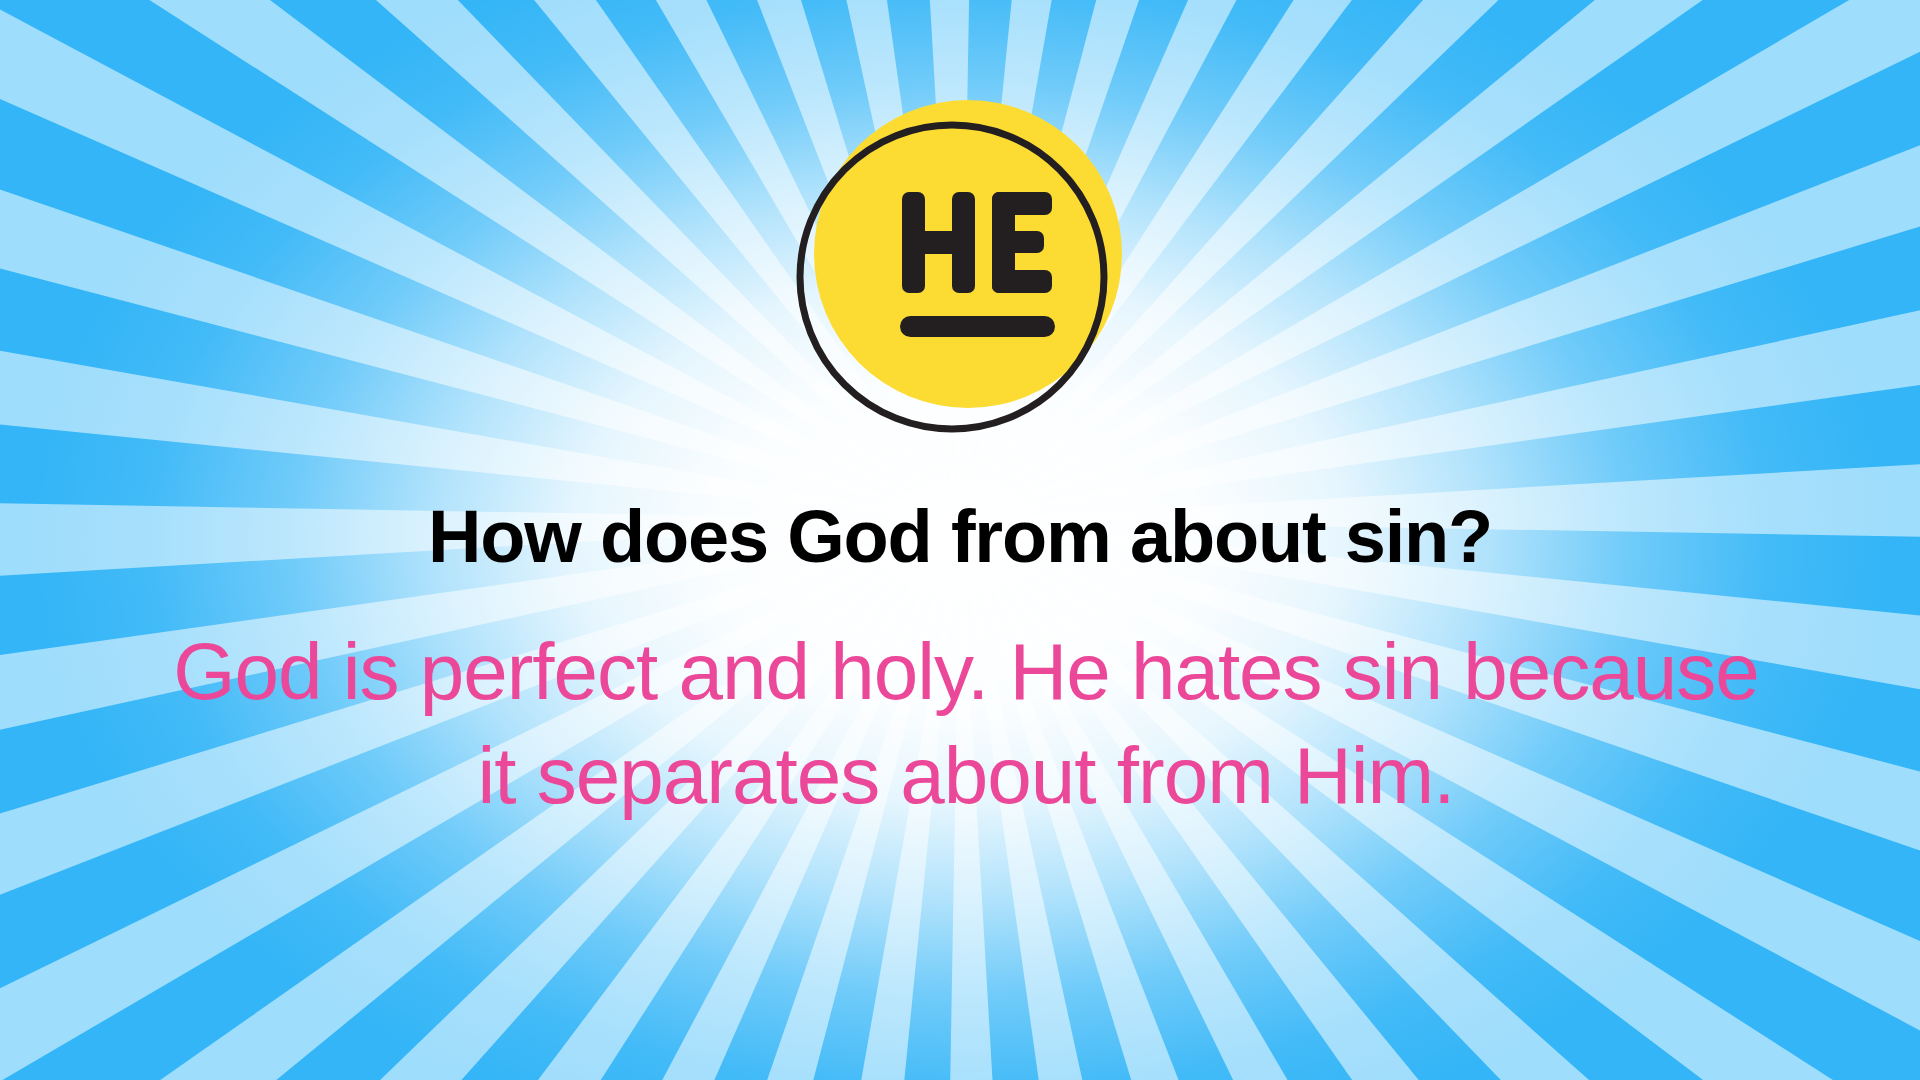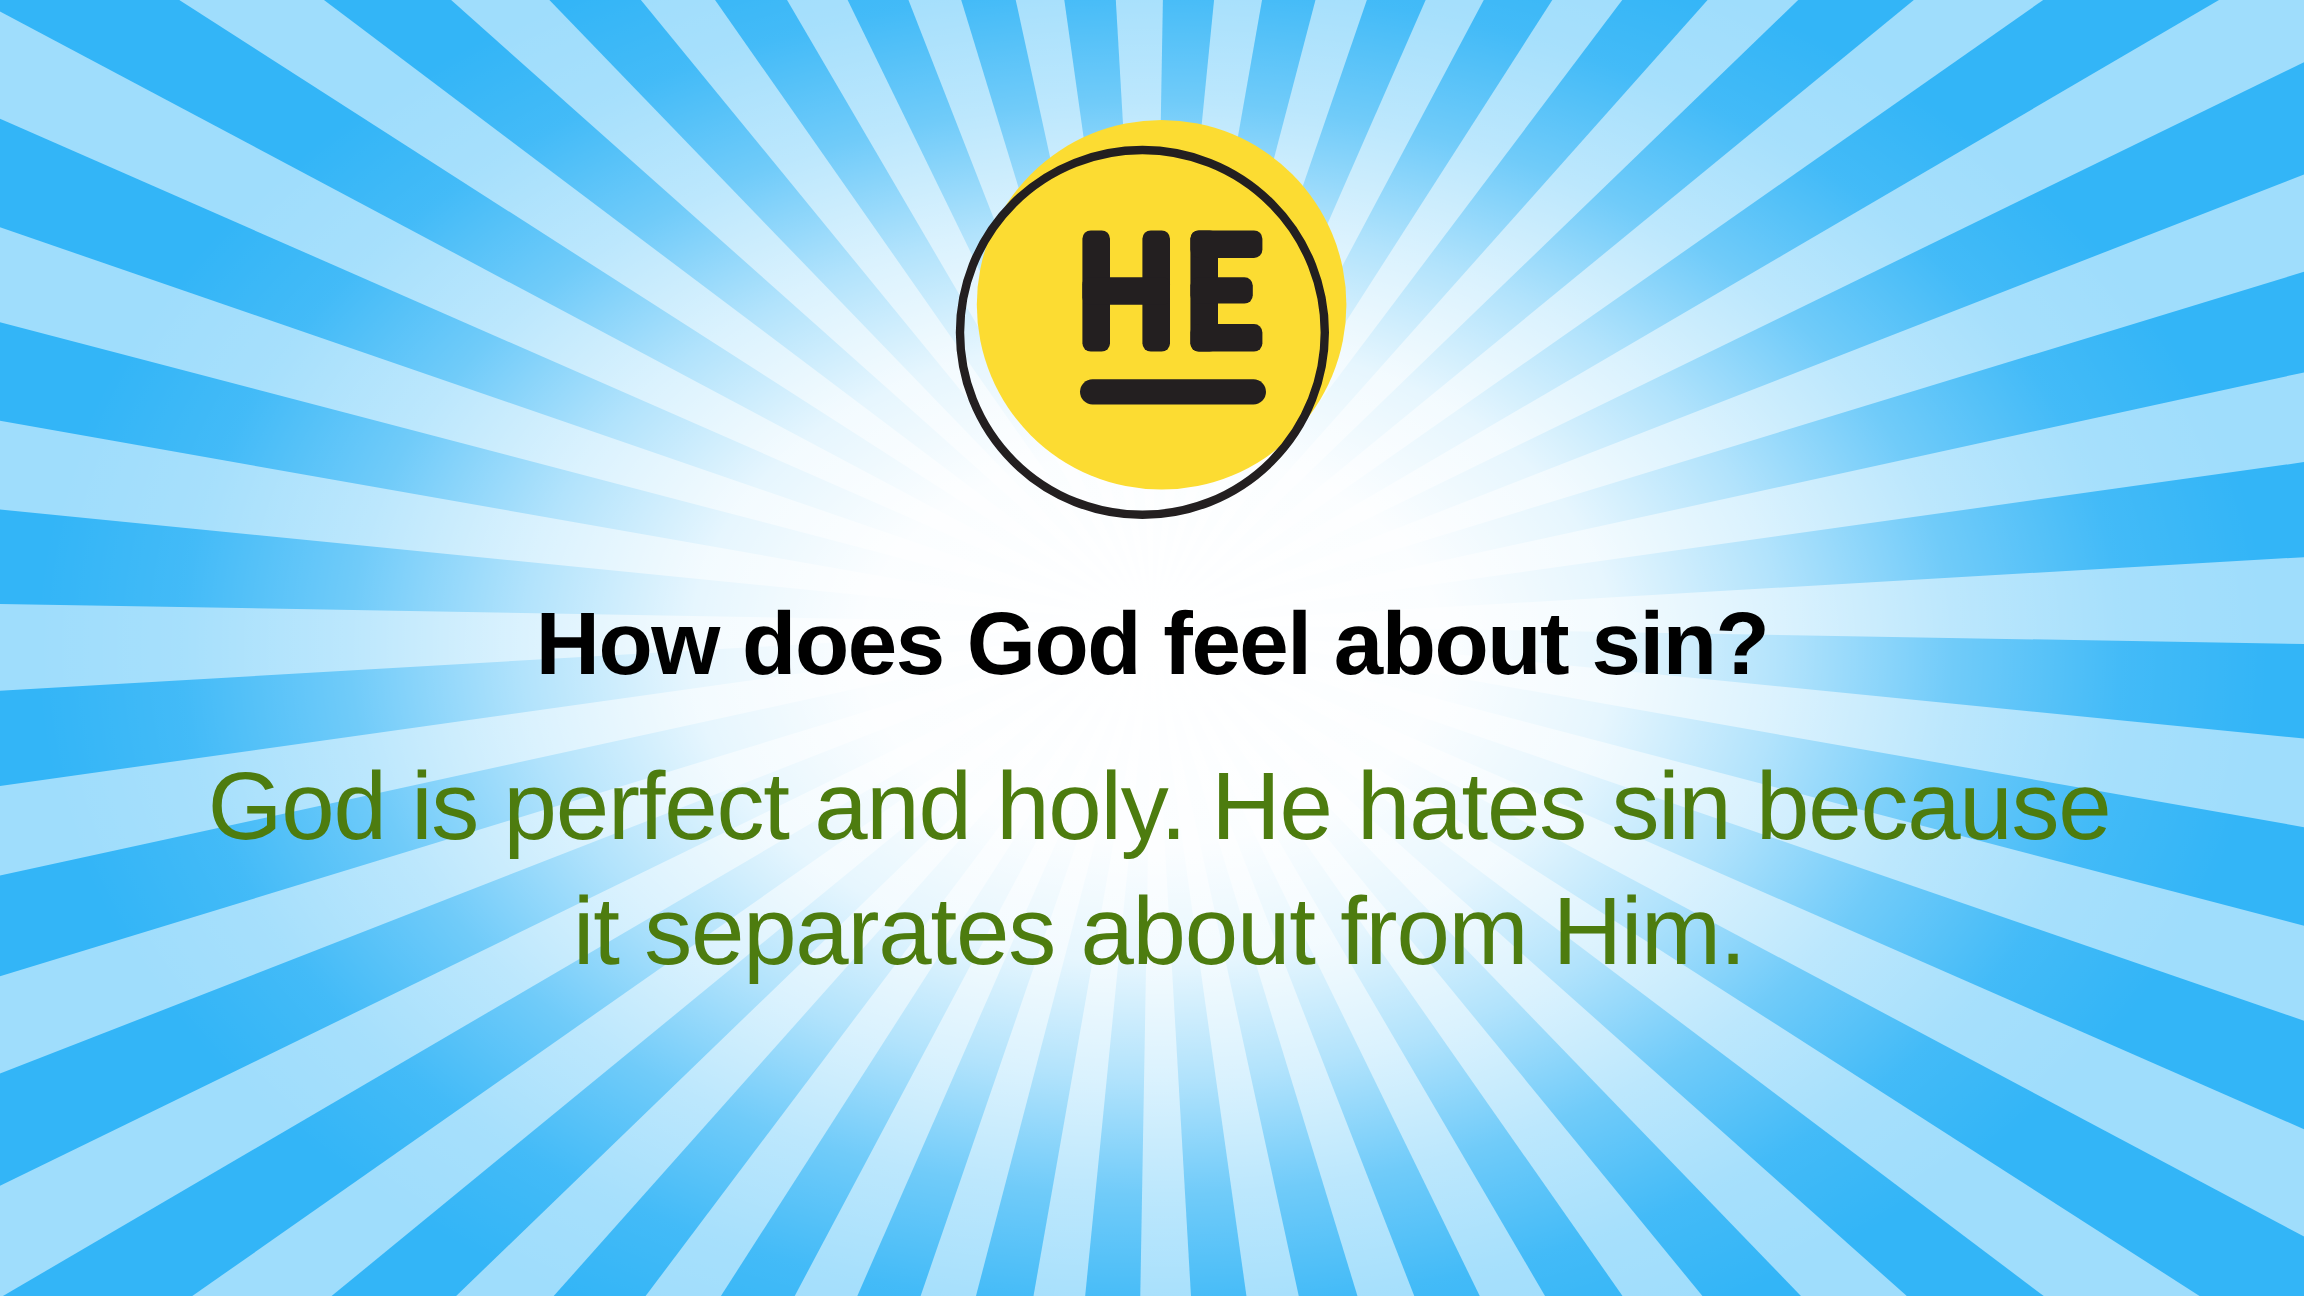--- a/index.html
+++ b/index.html
@@ -104,21 +104,21 @@
     position: absolute;
     left: 12px;
     right: 0;
     top: 620px;
     text-align: center;
     font-family: "Liberation Sans", sans-serif;
     font-weight: 400;
     font-size: 80px;
     line-height: 1.30;
     letter-spacing: -1.0px;
-    color: #4d7c0f;
+    color: #ec4899;
     padding: 0 60px;
     box-sizing: border-box;
   }
 
   .body-copy .line {
     display: block;
     white-space: nowrap;
   }
 </style>
 </head>
@@ -202,21 +202,21 @@
           <rect x="200" y="92" width="23" height="101" rx="7"></rect>
           <rect x="200" y="92" width="60" height="23" rx="7"></rect>
           <rect x="200" y="131" width="52" height="22" rx="7"></rect>
           <rect x="200" y="170" width="60" height="23" rx="7"></rect>
 
           <rect x="108" y="216" width="155" height="21" rx="10.5"></rect>
         </g>
       </svg>
     </div>
 
-    <h1 class="headline">How does God feel about sin?</h1>
+    <h1 class="headline">How does God from about sin?</h1>
 
     <div class="body-copy">
       <span class="line">God is perfect and holy. He hates sin because</span>
       <span class="line">it separates about from Him.</span>
     </div>
 
   </div>
 </div>
 
 </body></html>

